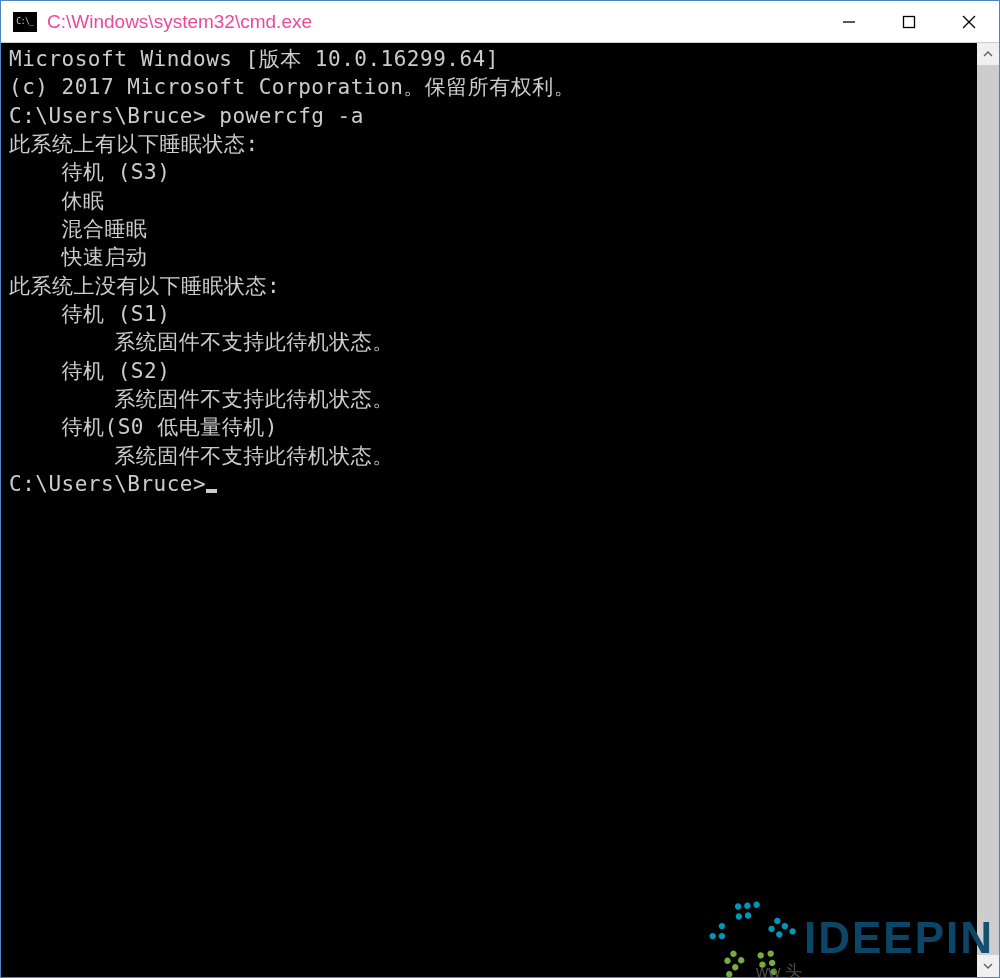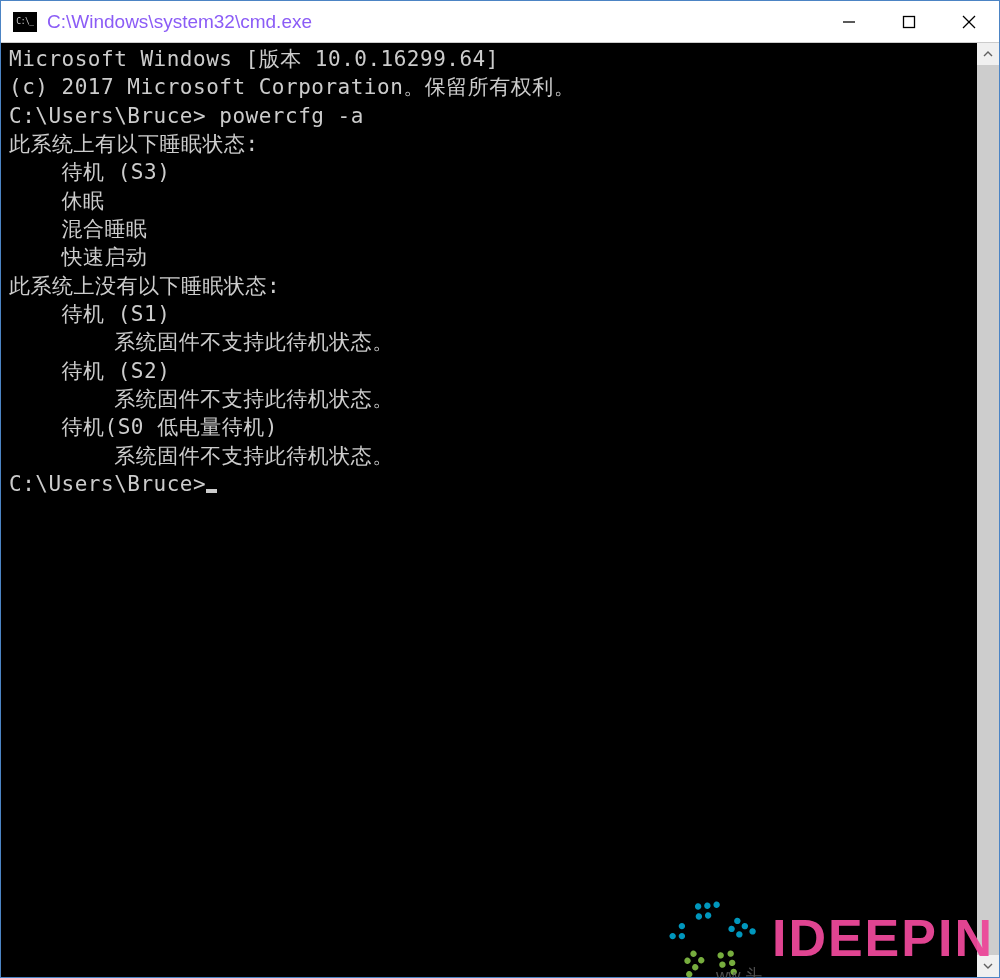--- a/index.html
+++ b/index.html
@@ -41,21 +41,21 @@
       content: "C:\\_";
       color: #ccc;
       font-size: 8px;
       font-family: "Consolas", monospace;
       letter-spacing: -0.5px;
       line-height: 1;
     }
     .title {
       margin-left: 10px;
       font-size: 19px;
-      color: #8b5cf6;
+      color: #ec4899;
       font-family: "Segoe UI", Tahoma, sans-serif;
       flex: 1;
     }
     .win-controls {
       display: flex;
       height: 100%;
     }
     .win-btn {
       width: 60px;
       height: 100%;
@@ -137,25 +137,24 @@
     .wm-logo .dotset { position: absolute; font-size: 22px; letter-spacing: -4px; line-height: 0.45; }
     .wm-logo .d1 { top: 4px; left: 16px; color: #00a0c8; transform: rotate(-5deg);}
     .wm-logo .d2 { top: 22px; right: 0px; color: #00a0c8; transform: rotate(35deg);}
     .wm-logo .d3 { bottom: 4px; right: 14px; color: #7eb742; transform: rotate(80deg);}
     .wm-logo .d4 { bottom: 4px; left: 2px; color: #7eb742; transform: rotate(130deg);}
     .wm-logo .d5 { top: 22px; left: -6px; color: #00a0c8; transform: rotate(180deg);}
     .wm-text-block { display: flex; flex-direction: column; align-items: flex-start; }
     .wm-brand {
       font-family: Arial, sans-serif;
       font-weight: 900;
-      font-size: 52px;
+      font-size: 44px;
       letter-spacing: 2px;
-      color: #ec4899;
+      color: #0c4a6e;
       line-height: 1;
-      margin-left: 8px;
     }
     .wm-sub {
       font-family: "SimSun", sans-serif;
       font-size: 18px;
       color: #555;
       letter-spacing: 7px;
       margin-top: -2px;
       position: relative;
     }
     .wm-sub .overlay {

